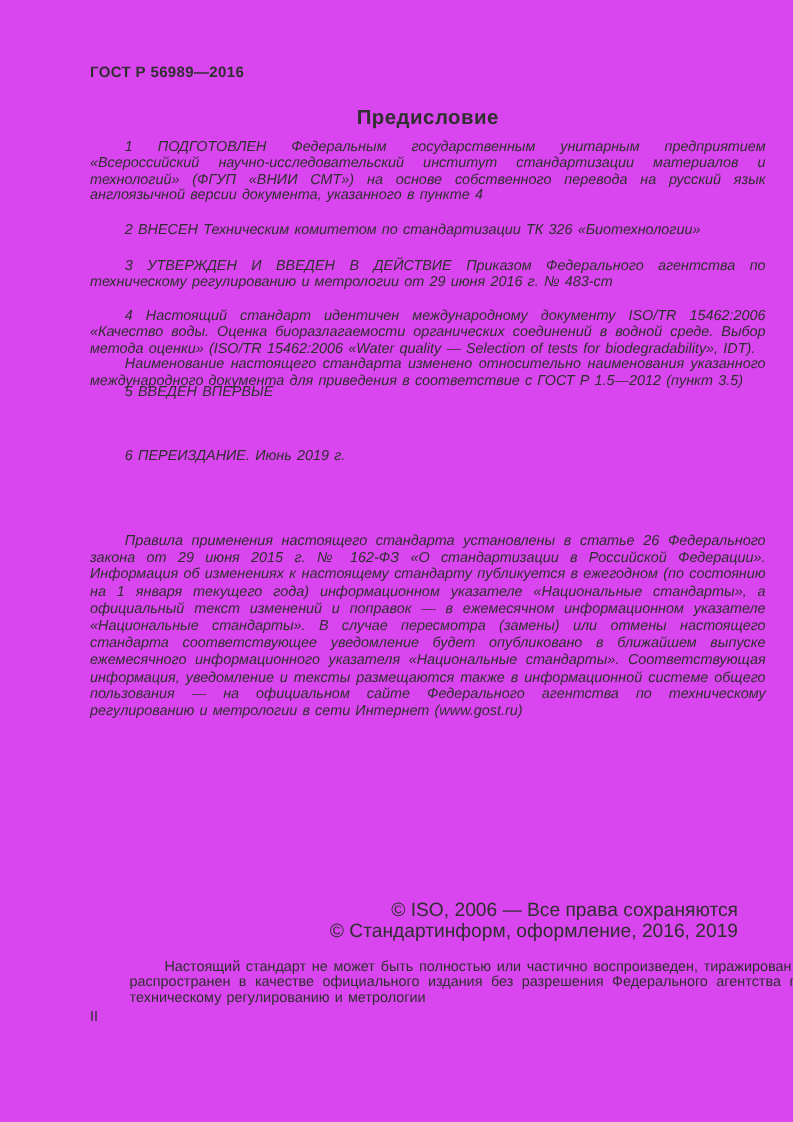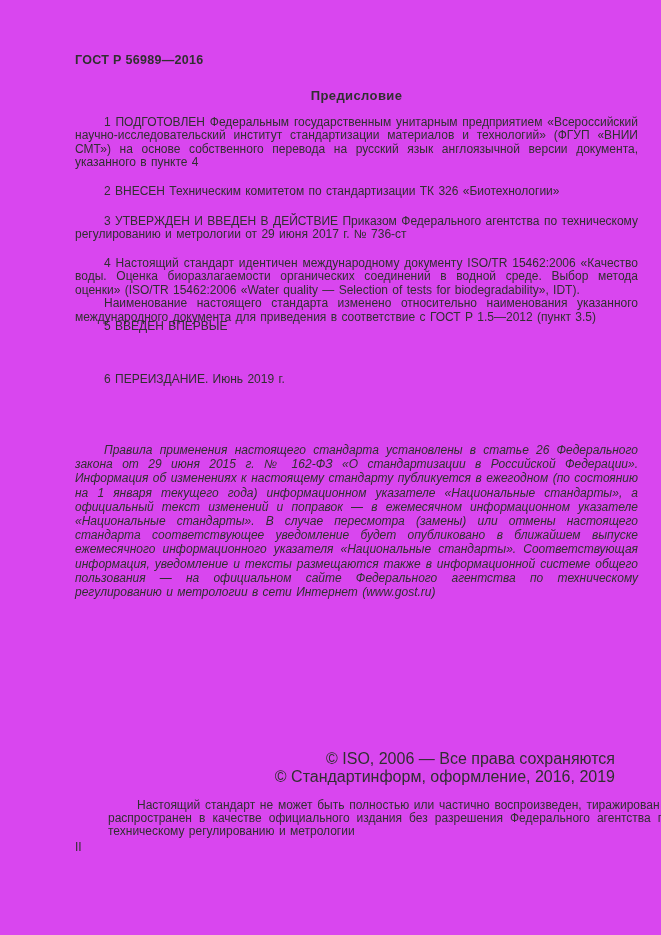--- a/index.html
+++ b/index.html
@@ -17,33 +17,33 @@
     position: absolute;
     top: 53px; left: 75px;
     font-size: 12.5px;
     font-weight: bold;
     letter-spacing: 0.3px;
   }
   .title {
     position: absolute;
     top: 88px; left: 75px; width: 563px;
     margin: 0;
-    font-size: 13px;
+    font-size: 17px;
     font-weight: bold;
     text-align: center;
     letter-spacing: 0.4px;
   }
   .clause, .cont, .note, .restriction {
     margin: 0;
     font-size: 12px;
     line-height: 13.4px;
     text-align: justify;
     word-spacing: 1px;
   }
-  .clause, .clause-group { position: absolute; left: 75px; width: 563px; }
+  .clause, .clause-group { position: absolute; left: 75px; width: 563px; font-style: italic; }
   .indent { text-indent: 29px; }
   .c1 { top: 116px; }
   .c2 { top: 185px; }
   .c3 { top: 215px; }
   .c4 { top: 257px; }
   .c5 { top: 320px; }
   .c6 { top: 373px; }
   .note {
     position: absolute;
     top: 415px; left: 75px; width: 563px;
@@ -77,21 +77,21 @@
 <div class="page">
 
   <div class="doc-code">ГОСТ Р 56989—2016</div>
 
   <h1 class="title">Предисловие</h1>
 
   <p class="clause indent c1">1 ПОДГОТОВЛЕН Федеральным государственным унитарным предприятием «Всероссийский научно-исследовательский институт стандартизации материалов и технологий» (ФГУП «ВНИИ СМТ») на основе собственного перевода на русский язык англоязычной версии документа, указанного в пункте 4</p>
 
   <p class="clause indent c2">2 ВНЕСЕН Техническим комитетом по стандартизации ТК 326 «Биотехнологии»</p>
 
-  <p class="clause indent c3">3 УТВЕРЖДЕН И ВВЕДЕН В ДЕЙСТВИЕ Приказом Федерального агентства по техническому регулированию и метрологии от 29 июня 2017 г. № 736-ст</p>
+  <p class="clause indent c3">3 УТВЕРЖДЕН И ВВЕДЕН В ДЕЙСТВИЕ Приказом Федерального агентства по техническому регулированию и метрологии от 29 июня 2016 г. № 483-ст</p>
 
   <div class="clause-group c4">
     <p class="cont indent">4 Настоящий стандарт идентичен международному документу ISO/TR 15462:2006 «Качество воды. Оценка биоразлагаемости органических соединений в водной среде. Выбор метода оценки» (ISO/TR 15462:2006 «Water quality — Selection of tests for biodegradability», IDT).</p>
     <p class="cont indent">Наименование настоящего стандарта изменено относительно наименования указанного международного документа для приведения в соответствие с ГОСТ Р 1.5—2012 (пункт 3.5)</p>
   </div>
 
   <p class="clause indent c5">5 ВВЕДЕН ВПЕРВЫЕ</p>
 
   <p class="clause indent c6">6 ПЕРЕИЗДАНИЕ. Июнь 2019 г.</p>
 

